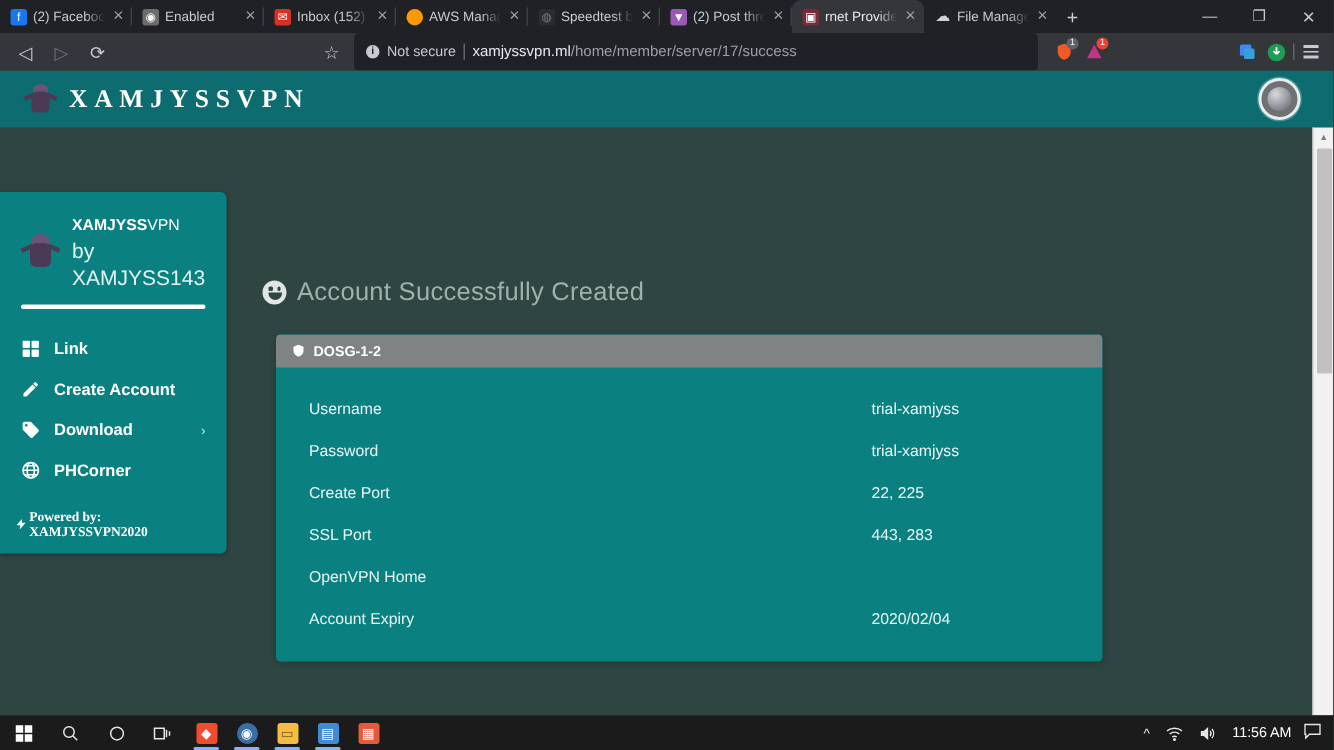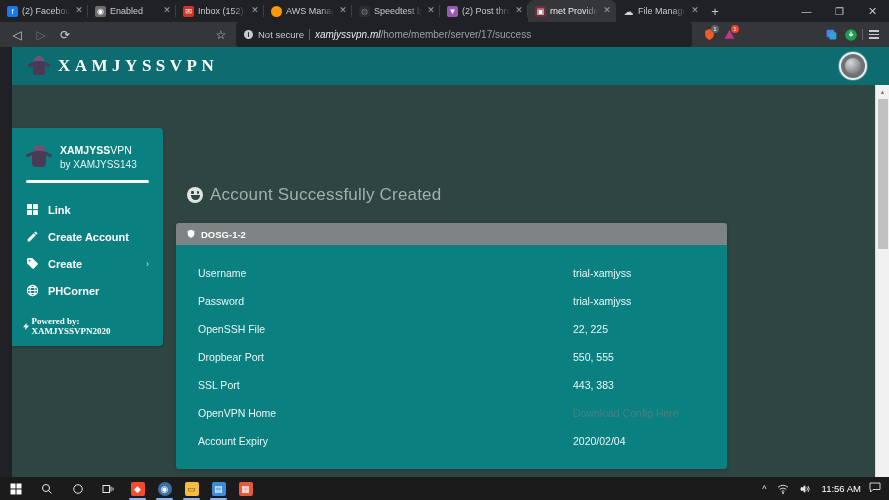--- a/index.html
+++ b/index.html
@@ -48,30 +48,30 @@
   .navbtn.dim{ color:#6c7075; }
   .omnibox{
     flex:1 1 auto; height:34px; background:#202124; border-radius:9px; margin:0 6px 0 2px;
     display:flex; align-items:center; padding:0 8px; gap:5px; min-width:0;
   }
   .omnibox .infoi{ width:9px; height:9px; border-radius:50%; background:#c8cace;
                    color:#202124; font-size:7px; font-weight:bold; text-align:center; line-height:9px; flex:0 0 9px;}
   .notsecure{ font-size:9.5px; color:#c8cace; white-space:nowrap; }
   .vbar{ width:1px; height:11px; background:#5f6368; flex:0 0 1px; }
   .url{ font-size:10px; color:#9aa0a6; white-space:nowrap; overflow:hidden; }
-  .url b{ color:#e8eaed; font-weight:normal;font-style:italic; }
+  .url b{ color:#e8eaed; font-weight:normal; }
   .ext{ width:18px; height:18px; display:flex; align-items:center; justify-content:center; position:relative; flex:0 0 18px;}
   .badge{ position:absolute; top:-1px; right:-1px; min-width:8px; height:8px; border-radius:4px;
           background:#ea4335; color:#fff; font-size:6px; line-height:8px; text-align:center; padding:0 1px;}
   .badge.grey{ background:#5f6368; }
   .menu3{ width:18px; display:flex; flex-direction:column; align-items:center; gap:2px; flex:0 0 18px;}
   .menu3 span{ width:10px; height:1.5px; background:#c8cace; }
 
   
-  .viewport{ flex:1 1 auto; position:relative; background:#2f4542; overflow:hidden; display:flex; flex-direction:column;margin-left:12px;}
+  .viewport{ flex:1 1 auto; position:relative; background:#2f4542; overflow:hidden; display:flex; flex-direction:column;}
   .sitehead{
     height:38px; background:#0c6c70; display:flex; align-items:center;
     padding:0 16px; flex:0 0 38px; position:relative;
   }
   .brandwrap{ display:flex; align-items:center; gap:8px; }
   .brandicon{ width:22px; height:24px; position:relative; }
   .brandicon .bod{ position:absolute; left:5px; top:7px; width:12px; height:14px; background:#4a3a55;
                    border-radius:4px 4px 3px 3px; }
   .brandicon .hd{ position:absolute; left:6px; top:2px; width:10px; height:8px; background:#6b5478;
                   border-radius:50% 50% 40% 40%; }
@@ -110,37 +110,37 @@
   }
   .sb-user{ display:flex; align-items:center; gap:8px; padding:0 10px 0 14px; }
   .sb-ava{ width:26px; height:28px; position:relative; flex:0 0 26px; }
   .sb-ava .bod{ position:absolute; left:6px; top:9px; width:14px; height:16px; background:#4a3a55; border-radius:4px;}
   .sb-ava .hd{ position:absolute; left:7px; top:3px; width:12px; height:9px; background:#6b5478; border-radius:50% 50% 40% 40%;}
   .sb-ava .ar1{ position:absolute; left:0px; top:11px; width:8px; height:3px; background:#4a3a55; transform:rotate(-25deg);}
   .sb-ava .ar2{ position:absolute; right:0px; top:11px; width:8px; height:3px; background:#4a3a55; transform:rotate(25deg);}
   .sb-name{ font-size:10.5px; color:#ffffff; line-height:1.25; }
   .sb-name b{ font-weight:bold; }
   .sb-name span{ font-weight:normal; }
-  .sb-sub{ font-size:10px; color:#e2f2f2; line-height:1.3; }
+  .sb-sub{ font-size:14px; color:#e2f2f2; line-height:1.3; }
   .sb-rule{ height:3px; background:#ffffff; border-radius:2px; margin:9px 14px 0 14px; }
   .sb-nav{ margin-top:13px; }
   .sb-item{
     display:flex; align-items:center; gap:9px; padding:7px 14px; color:#ffffff;
     font-size:11px; font-weight:bold; position:relative;
   }
   .sb-item .chev{ margin-left:auto; font-size:9px; color:#cfeaea; font-weight:normal; }
   .ic{ width:13px; height:13px; flex:0 0 13px; display:block; }
   .sb-foot{
     margin-top:12px; padding:0 10px; font-family:"Liberation Serif", serif;
     font-weight:bold; font-size:9px; color:#ffffff; display:flex; align-items:center; gap:1px;
   }
 
   
   .card{
-    position:absolute; left:164px; top:138px; width:551px; background:#0b8080;
+    position:absolute; left:184px; top:138px; width:551px; background:#0b8080;
     border-radius:3px; overflow:hidden; box-shadow:0 1px 4px rgba(0,0,0,.2);
   }
   .card-head{
     background:#7e8383; height:22px; display:flex; align-items:center; gap:5px;
     padding:0 10px; color:#ffffff; font-size:9.5px; font-weight:bold;
   }
   .card-body{ padding:14px 0 14px 0; }
   .row{ display:flex; align-items:center; height:28px; padding:0 22px; font-size:10.5px; color:#eaf6f5; }
   .row .k{ width:375px; flex:0 0 375px; }
   .row .v{ flex:1 1 auto; }
@@ -343,21 +343,21 @@
                 <path d="M3 17.2V21h3.8L18 9.8l-3.8-3.8zM20.7 7.1a1 1 0 000-1.4l-2.4-2.4a1 1 0 00-1.4 0l-1.8 1.8 3.8 3.8z"></path>
               </svg>
             <span>Create Account</span>
             <span class="chev"></span>
           </div>
           <div class="sb-item">
             <svg class="ic" viewBox="0 0 24 24" fill="#fff">
                 <path d="M21.4 11.6l-9-9A2 2 0 0011 2H4a2 2 0 00-2 2v7a2 2 0 00.6 1.4l9 9a2 2 0 002.8 0l7-7a2 2 0 000-2.8z"></path>
                 <circle cx="6.5" cy="6.5" r="1.6" fill="#0b8080"></circle>
               </svg>
-            <span>Create</span>
+            <span>Download</span>
             <span class="chev">›</span>
           </div>
           <div class="sb-item">
             <svg class="ic" viewBox="0 0 24 24" fill="none" stroke="#fff" stroke-width="2">
                 <circle cx="12" cy="12" r="9.5"></circle>
                 <ellipse cx="12" cy="12" rx="4.5" ry="9.5"></ellipse>
                 <path d="M2.5 12h19M4 6.5h16M4 17.5h16"></path>
               </svg>
             <span>PHCorner</span>
             <span class="chev"></span>
@@ -382,34 +382,29 @@
         <div class="card-body">
           <div class="row">
             <span class="k">Username</span>
             <span class="v">trial-xamjyss</span>
           </div>
           <div class="row">
             <span class="k">Password</span>
             <span class="v">trial-xamjyss</span>
           </div>
           <div class="row">
-            <span class="k">OpenSSH File</span>
+            <span class="k">Create Port</span>
             <span class="v">22, 225</span>
           </div>
           <div class="row">
-            <span class="k">Dropbear Port</span>
-            <span class="v">550, 555</span>
-          </div>
-          <div class="row">
             <span class="k">SSL Port</span>
-            <span class="v">443, 383</span>
+            <span class="v">443, 283</span>
           </div>
           <div class="row">
             <span class="k">OpenVPN Home</span>
-            <span class="v link">Download Config Here</span>
           </div>
           <div class="row">
             <span class="k">Account Expiry</span>
             <span class="v">2020/02/04</span>
           </div>
         </div>
       </div>
 
       <div class="scrollbar">
         <div class="up">▲</div>

